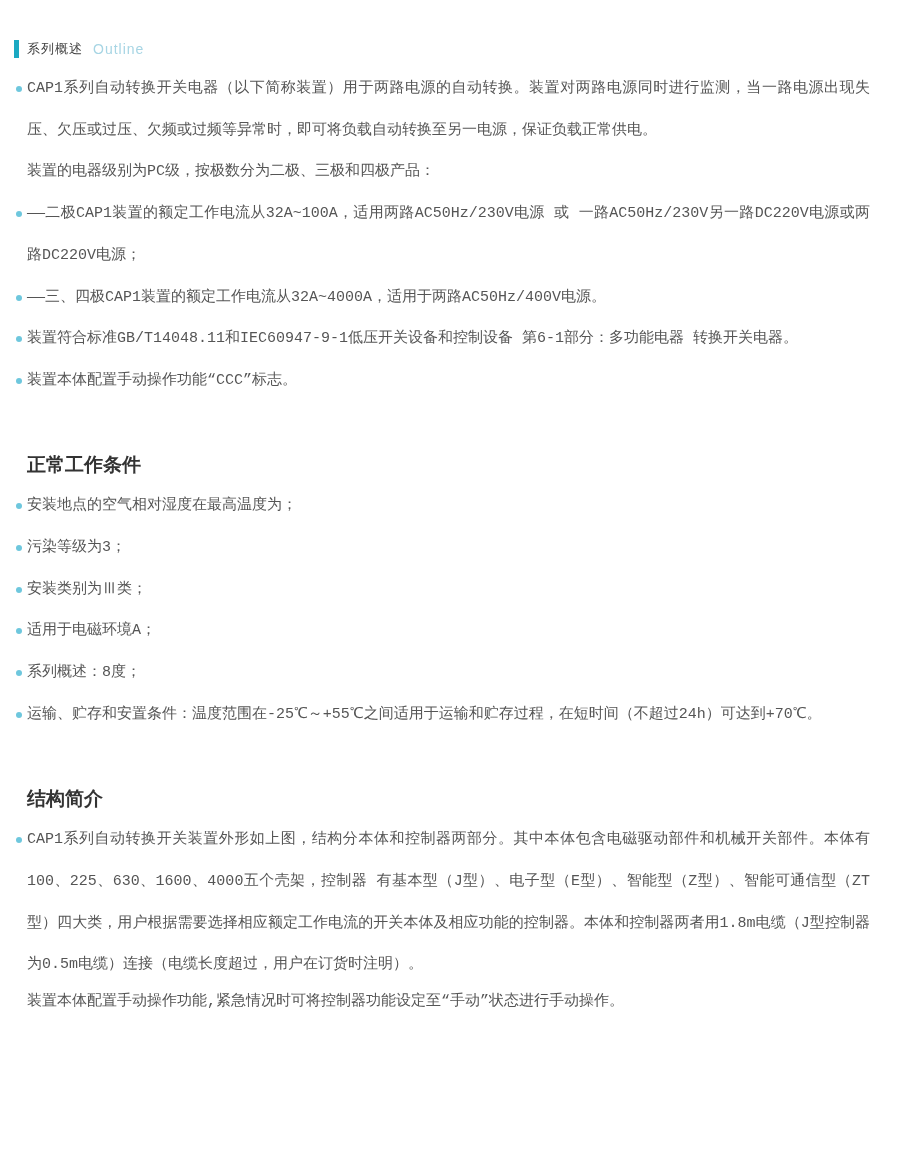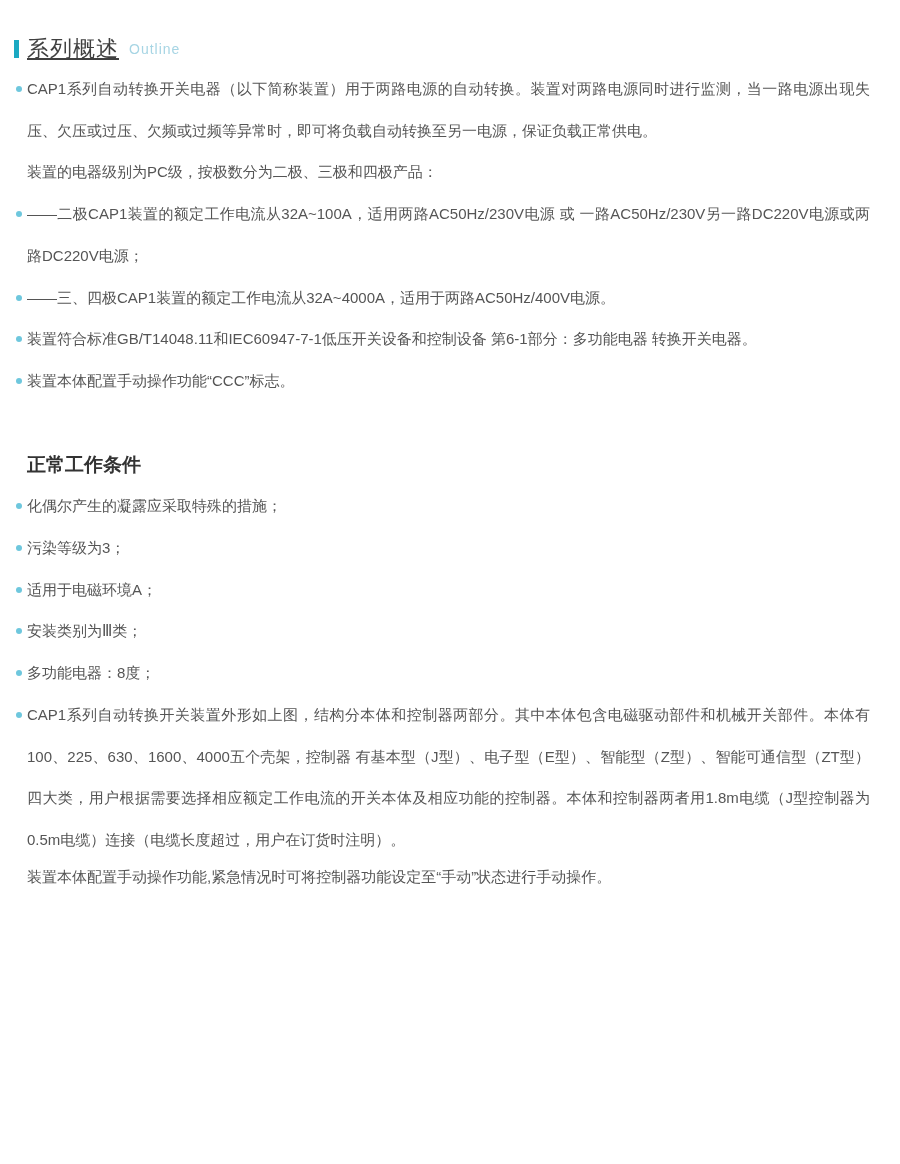--- a/index.html
+++ b/index.html
@@ -32,32 +32,31 @@
     line-height:26px;
     height:26px;
   }
   .sec-title .bar{
     display:inline-block;
     width:5px;height:18px;
     background:var(--accent);
     margin-right:8px;
   }
   .sec-title .zh{
-    font-size:22px;
+    font-size:13px;
     color:#404040;
     letter-spacing:1px;
-    text-decoration:underline;
   }
   .sec-title .en{
     font-size:14px;
     color:var(--en-color);
     margin-left:10px;
     letter-spacing:1px;
   }
-  .block{margin-top:6px;}
+  .block{margin-top:6px;font-family:Liberation Mono, monospace;}
   .item{
     position:relative;
     line-height:41.7px;
     text-align:justify;
   }
   .item .dot{
     position:absolute;
     left:-11px;top:18px;
     width:6px;height:6px;
     border-radius:50%;
@@ -94,52 +93,57 @@
     <div class="item">
       <span class="dot"></span>
       <span>——二极CAP1装置的额定工作电流从32A~100A，适用两路AC50Hz/230V电源 或 一路AC50Hz/230V另一路DC220V电源或两路DC220V电源；</span>
     </div>
     <div class="item">
       <span class="dot"></span>
       <span>——三、四极CAP1装置的额定工作电流从32A~4000A，适用于两路AC50Hz/400V电源。</span>
     </div>
     <div class="item">
       <span class="dot"></span>
-      <span>装置符合标准GB/T14048.11和IEC60947-7-1低压开关设备和控制设备 第6-1部分：多功能电器 转换开关电器。</span>
+      <span>装置符合标准GB/T14048.11和IEC60947-9-1低压开关设备和控制设备 第6-1部分：多功能电器 转换开关电器。</span>
     </div>
     <div class="item">
       <span class="dot"></span>
       <span>装置本体配置手动操作功能“CCC”标志。</span>
     </div>
   </div>
 
   <h3 class="sub-heading">正常工作条件</h3>
   <div class="block" style="margin-top:0;">
     <div class="item">
       <span class="dot"></span>
-      <span>化偶尔产生的凝露应采取特殊的措施；</span>
+      <span>安装地点的空气相对湿度在最高温度为；</span>
     </div>
     <div class="item">
       <span class="dot"></span>
       <span>污染等级为3；</span>
     </div>
     <div class="item">
       <span class="dot"></span>
+      <span>安装类别为Ⅲ类；</span>
+    </div>
+    <div class="item">
+      <span class="dot"></span>
       <span>适用于电磁环境A；</span>
     </div>
     <div class="item">
       <span class="dot"></span>
-      <span>安装类别为Ⅲ类；</span>
+      <span>系列概述：8度；</span>
     </div>
     <div class="item">
       <span class="dot"></span>
-      <span>多功能电器：8度；</span>
+      <span>运输、贮存和安置条件：温度范围在-25℃～+55℃之间适用于运输和贮存过程，在短时间（不超过24h）可达到+70℃。</span>
     </div>
   </div>
 
+  <h3 class="sub-heading">结构简介</h3>
   <div class="block" style="margin-top:0;">
     <div class="item">
       <span class="dot"></span>
       <span>CAP1系列自动转换开关装置外形如上图，结构分本体和控制器两部分。其中本体包含电磁驱动部件和机械开关部件。本体有100、225、630、1600、4000五个壳架，控制器 有基本型（J型）、电子型（E型）、智能型（Z型）、智能可通信型（ZT型）四大类，用户根据需要选择相应额定工作电流的开关本体及相应功能的控制器。本体和控制器两者用1.8m电缆（J型控制器为0.5m电缆）连接（电缆长度超过，用户在订货时注明）。</span>
     </div>
     <div class="item tight">
       
       <span>装置本体配置手动操作功能,紧急情况时可将控制器功能设定至“手动”状态进行手动操作。</span>
     </div>
   </div>

